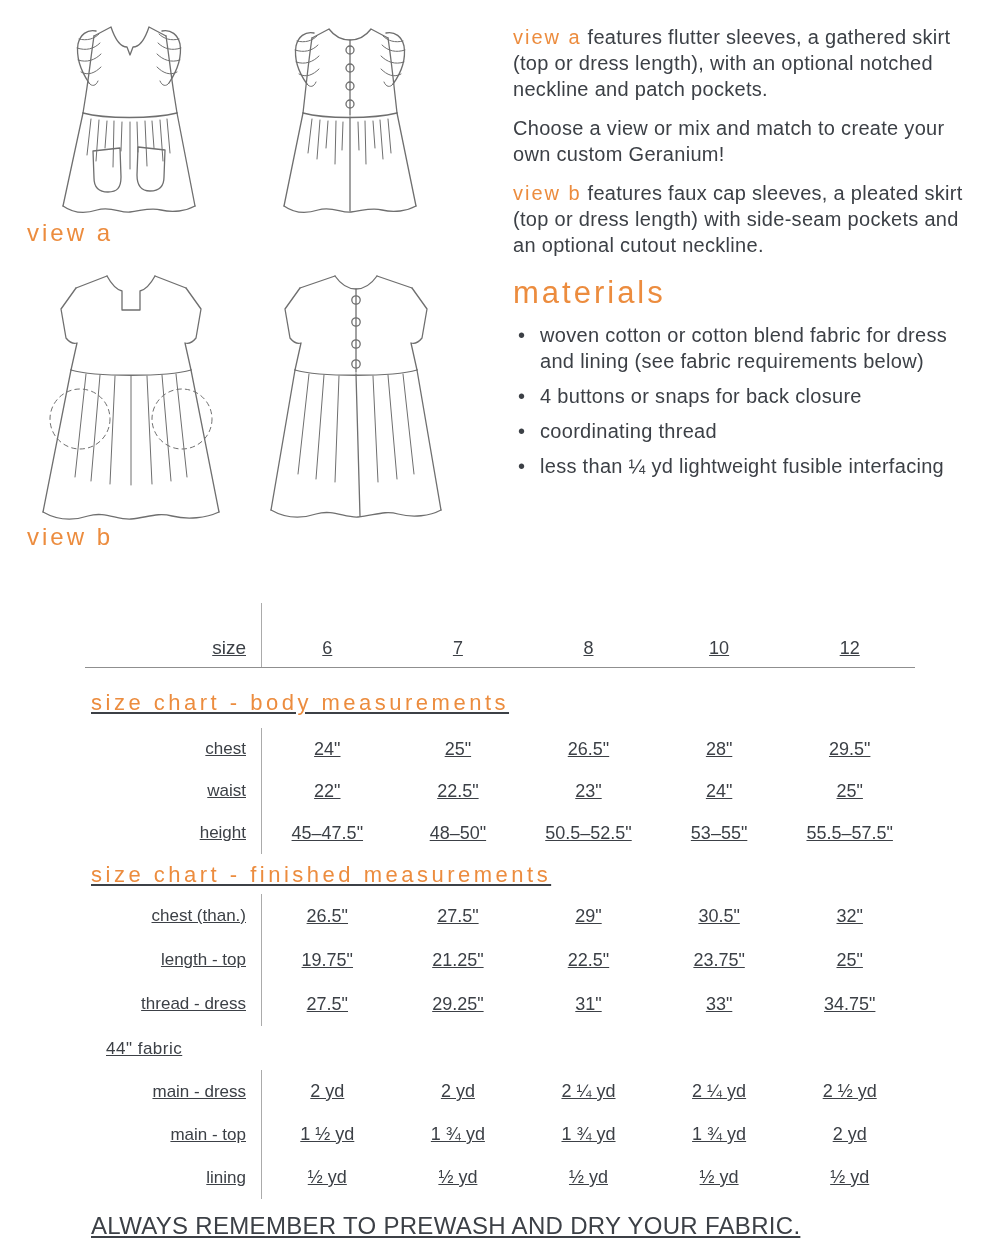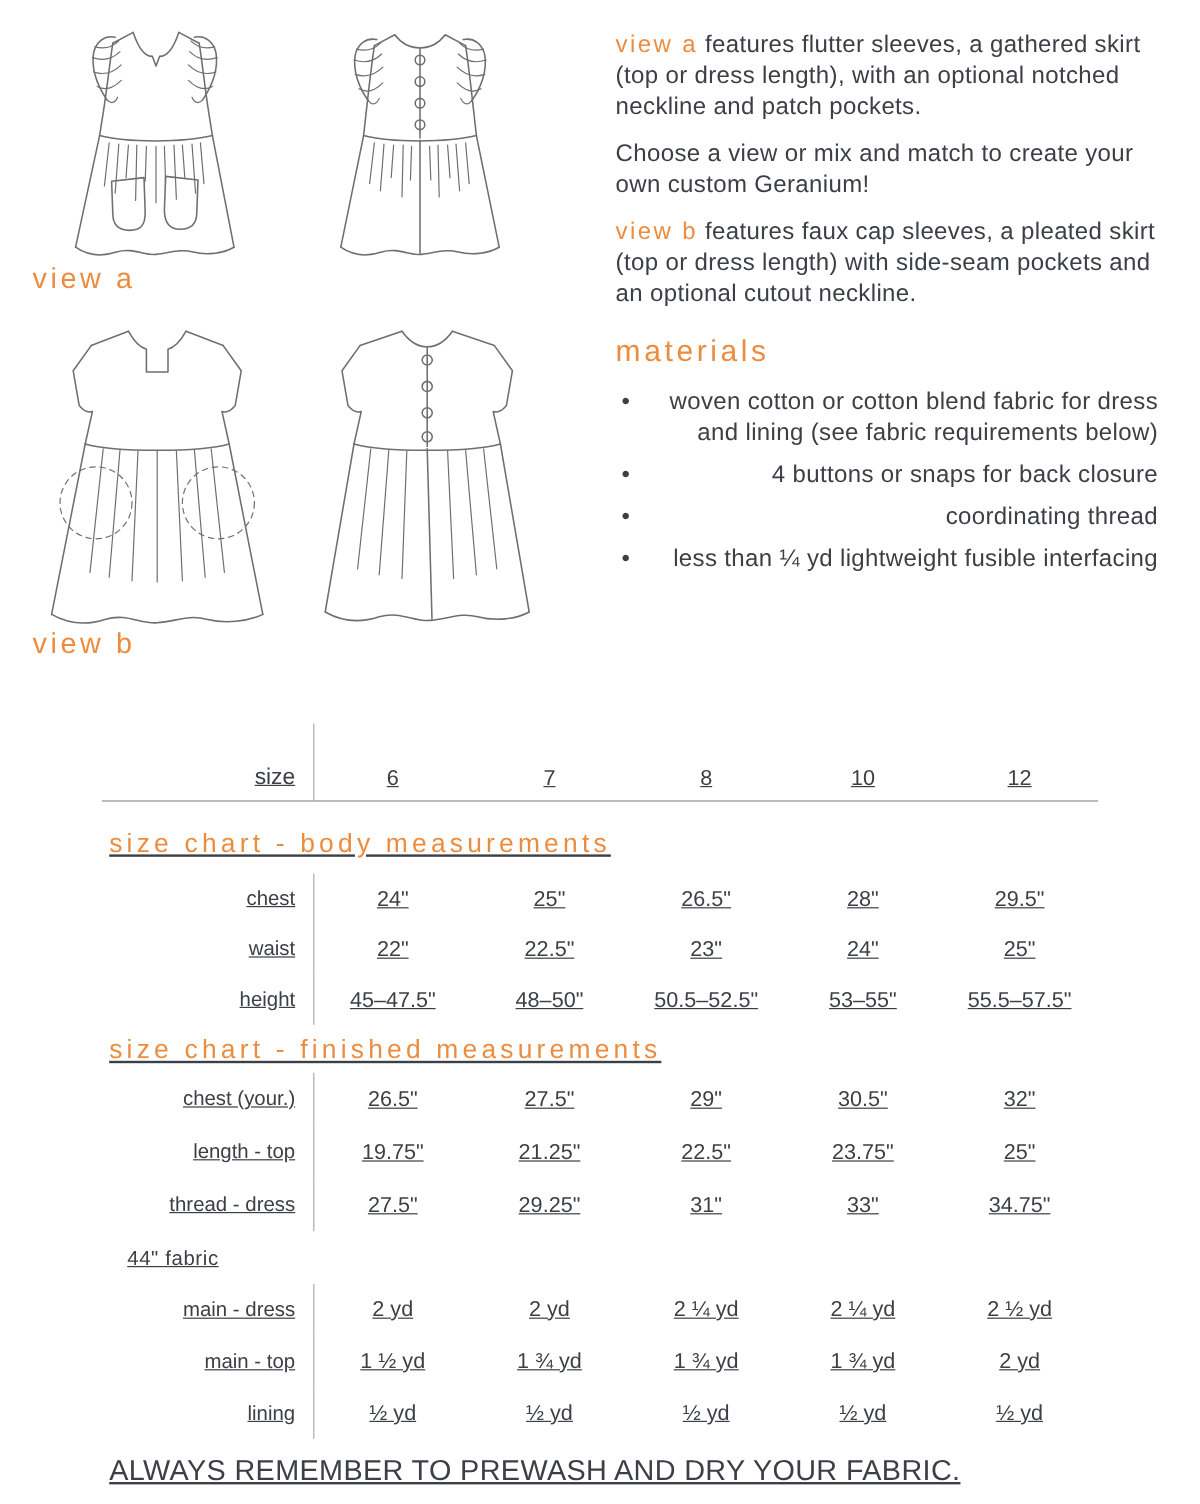--- a/index.html
+++ b/index.html
@@ -8,22 +8,22 @@
 
   
   .illus{position:absolute;}
   .illus svg{display:block;}
   .view-label{position:absolute;color:#ec8c3e;font-size:24px;letter-spacing:3px;line-height:28px;}
 
   
   .right-col{position:absolute;left:513px;top:24px;width:452px;font-size:20px;line-height:26px;letter-spacing:0.3px;}
   .right-col p{margin:0 0 13px 0;}
   .lead{color:#ec8c3e;letter-spacing:2px;}
-  .materials-h{color:#ec8c3e;font-size:25px;letter-spacing:3px;line-height:30px;margin:20px 0 14px 0;font-weight:normal;}
-  ul.materials{list-style:none;margin:0;padding:0;text-align:right;}
+  .materials-h{color:#ec8c3e;font-size:31px;letter-spacing:3px;line-height:30px;margin:20px 0 14px 0;font-weight:normal;}
+  ul.materials{list-style:none;margin:0;padding:0;}
   ul.materials li{position:relative;padding-left:27px;margin:0 0 9px 0;}
   ul.materials li::before{content:"•";position:absolute;left:5px;top:0;}
 
   
   .size-table{position:absolute;left:85px;top:603px;width:830px;font-size:18px;text-decoration:underline;}
   .thead{display:grid;grid-template-columns:177px repeat(5,1fr);height:64px;border-bottom:1px solid #8f8f8f;}
   .thead .corner{border-right:1px solid #ababab;display:flex;align-items:flex-end;justify-content:flex-end;padding:0 15px 8px 0;font-size:19px;}
   .thead .col{display:flex;align-items:flex-end;justify-content:center;padding-bottom:8px;}
   .sec-h{color:#ec8c3e;font-size:22px;letter-spacing:3.5px;line-height:30px;margin:20px 0 10px 6px;font-weight:normal;display:flex;align-items:flex-end;}
   .sec-h.s2{margin:6px 0 4px 6px;}
@@ -172,21 +172,21 @@
         <div class="cell">53–55"</div>
         <div class="cell">55.5–57.5"</div>
       </div>
     </div>
 
     <h3 class="sec-h s2">
         <span>size chart - finished measurements</span>
       </h3>
     <div class="sec2">
       <div class="trow">
-        <div class="rlabel">chest (your.)</div>
+        <div class="rlabel">chest (than.)</div>
         <div class="cell">26.5"</div>
         <div class="cell">27.5"</div>
         <div class="cell">29"</div>
         <div class="cell">30.5"</div>
         <div class="cell">32"</div>
       </div>
       <div class="trow">
         <div class="rlabel">length - top</div>
         <div class="cell">19.75"</div>
         <div class="cell">21.25"</div>

